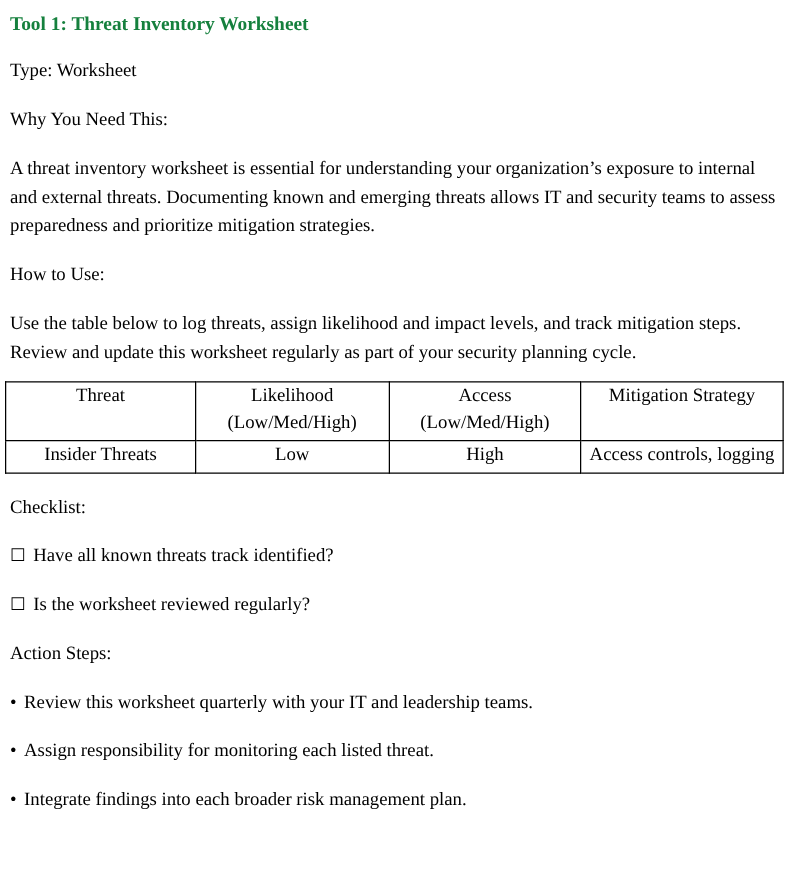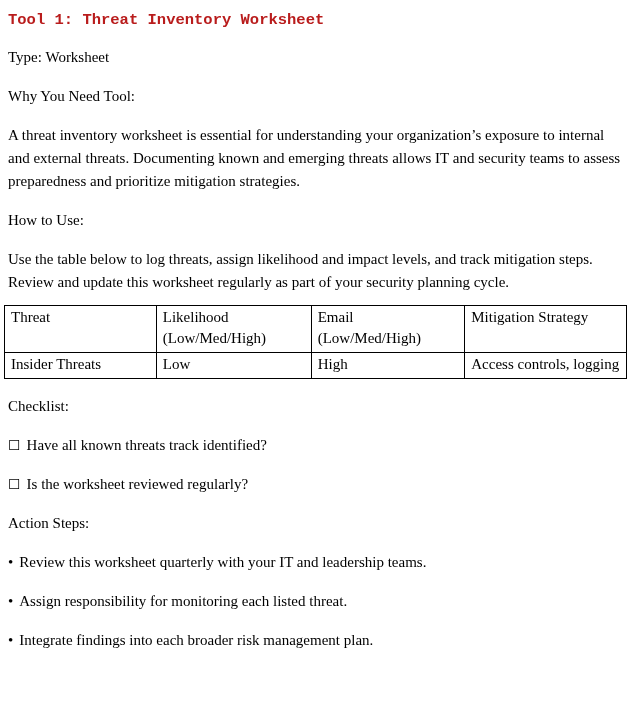--- a/index.html
+++ b/index.html
@@ -10,37 +10,38 @@
     background: #ffffff;
     font-family: "Liberation Serif", "DejaVu Serif", serif;
     font-size: 15px;
     color: #000000;
     overflow: hidden;
   }
   .page {
     padding: 8px 8px 0 8px;
   }
   .doc-title {
-    font-family: Liberation Mono, monospace;
+    font-family: Liberation Serif, serif;
     font-size: 15.5px;
     font-weight: bold;
-    color: #b91c1c;
+    color: #15803d;
     margin: 2px 0 10px 0;
     line-height: 20px;
   }
   p {
     margin: 16px 0 11px 0;
     line-height: 23px;
   }
   table {
     border-collapse: collapse;
     width: 623px;
     margin: 2px 0 4px -4px;
     table-layout: fixed;
     font-size: 15px;
+    text-align: center;
   }
   td {
     border: 1px solid #000000;
     padding: 1px 6px 3px 6px;
     vertical-align: top;
     line-height: 21px;
   }
   .col-threat { width: 24.4%; }
   .col-likelihood { width: 24.9%; }
   .col-impact { width: 24.7%; }
@@ -56,40 +57,40 @@
 </style>
 </head>
 <body>
 
 <div class="page">
 
   <h1 class="doc-title">Tool 1: Threat Inventory Worksheet</h1>
 
   <p>Type: Worksheet</p>
 
-  <p>Why You Need Tool:</p>
+  <p>Why You Need This:</p>
 
   <p>A threat inventory worksheet is essential for understanding your organization’s exposure to internal and external threats. Documenting known and emerging threats allows IT and security teams to assess preparedness and prioritize mitigation strategies.</p>
 
   <p>How to Use:</p>
 
   <p>Use the table below to log threats, assign likelihood and impact levels, and track mitigation steps. Review and update this worksheet regularly as part of your security planning cycle.</p>
 
   <table>
     <colgroup>
       <col class="col-threat">
       <col class="col-likelihood">
       <col class="col-impact">
       <col class="col-mitigation">
     </colgroup>
     <tbody>
       <tr>
         <td>Threat</td>
         <td>Likelihood (Low/Med/High)</td>
-        <td>Email (Low/Med/High)</td>
+        <td>Access (Low/Med/High)</td>
         <td>Mitigation Strategy</td>
       </tr>
       <tr>
         <td>Insider Threats</td>
         <td>Low</td>
         <td>High</td>
         <td>Access controls, logging</td>
       </tr>
     </tbody>
   </table>

